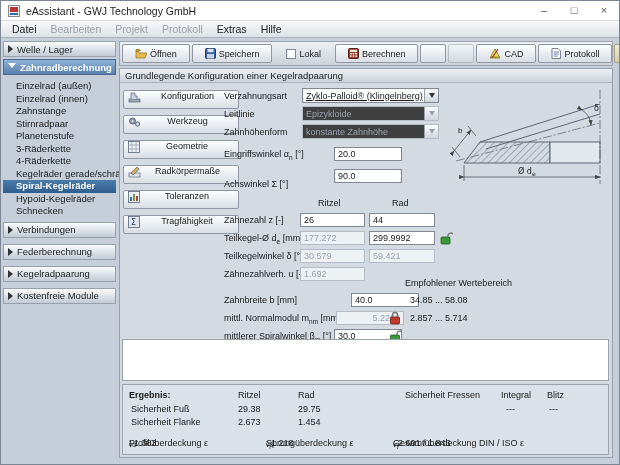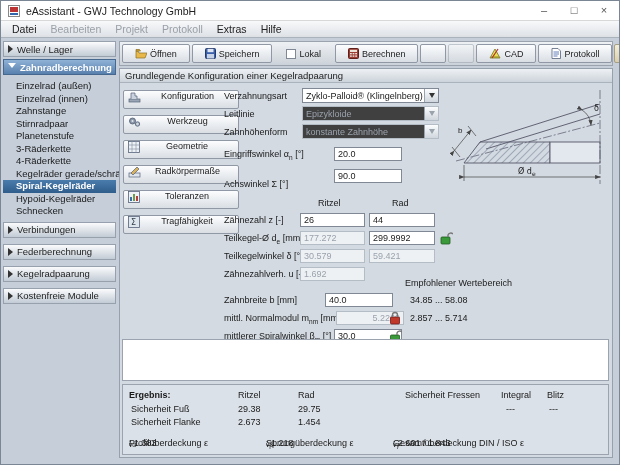--- a/index.html
+++ b/index.html
@@ -301,21 +301,21 @@
     <div class="nbtn">
       <svg width="12" height="12" viewBox="0 0 12 12">
         <rect x="0.5" y="0.5" width="11" height="11" fill="#dfe5ec" stroke="#55617a" stroke-width="0.8"></rect>
         <text x="3" y="9" font-size="8" fill="#33404e" font-family="DejaVu Sans, sans-serif">Σ</text>
       </svg>
       <span class="lbl">Tragfähigkeit</span>
     </div>
   </div>
 
   <span class="flabel" style="left:104px; top:22px;">Verzahnungsart</span>
-  <div class="fsel" style="left:182px; top:19px;">
+  <div class="fsel" style="left:182px; top:19px;text-decoration:underline;">
     <span class="val">Zyklo-Palloid® (Klingelnberg)</span>
     <span class="arr">
         <i></i>
       </span>
   </div>
 
   <span class="flabel" style="left:104px; top:40px;">Leitlinie</span>
   <div class="fsel disabled" style="left:182px; top:37px;">
     <span class="val">Epizykloide</span>
     <span class="arr">
@@ -388,21 +388,21 @@
   <span class="flabel" style="left:104px; top:182px;"><span>Teilkegelwinkel δ [°]</span><span class="sub"></span><span></span></span>
   <input class="fin gray" style="left: 180px; top: 180px; width: 65px;" value="30.579">
   <input class="fin gray" style="left: 249px; top: 180px; width: 66px;" value="59.421">
 
   <span class="flabel" style="left:104px; top:200px;"><span>Zähnezahlverh. u [-]</span><span class="sub"></span><span></span></span>
   <input class="fin gray" style="left: 180px; top: 198px; width: 65px;" value="1.692">
 
   <span class="flabel" style="left:285px; top:209px;">Empfohlener Wertebereich</span>
 
   <span class="flabel" style="left:104px; top:226px;"><span>Zahnbreite b [mm]</span><span class="sub"></span><span></span></span>
-  <input class="fin" style="left: 205px; top: 224px; width: 68px;" value="40.0">
+  <input class="fin" style="left: 231px; top: 224px; width: 68px;" value="40.0">
   <span class="rangetext" style="left:290px; top:226px;">34.85 ... 58.08</span>
 
   <span class="flabel" style="left:104px; top:244px;"><span>mittl. Normalmodul m</span><span class="sub">nm</span><span> [mm]</span></span>
   <input class="fin gray" style="left: 216px; top: 242px; width: 68px; text-align: right;" value="5.2269">
   <svg class="lock" style="left:268px; top:242px; left:268px;" viewBox="0 0 14 14" width="14" height="14">
     <rect x="2.5" y="6" width="9" height="7" rx="1" fill="#c0392b" stroke="#6e1c1c" stroke-width="0.8"></rect>
     <path d="M4.5 6 V4 a2.5 2.5 0 0 1 5 0 V6" fill="none" stroke="#777" stroke-width="1.4"></path>
   </svg>
   <span class="rangetext" style="left:290px; top:244px;">2.857 ... 5.714</span>
 

